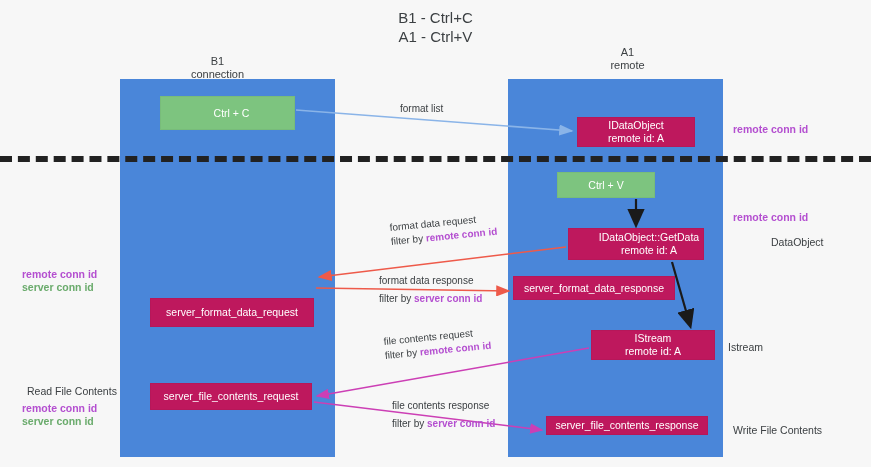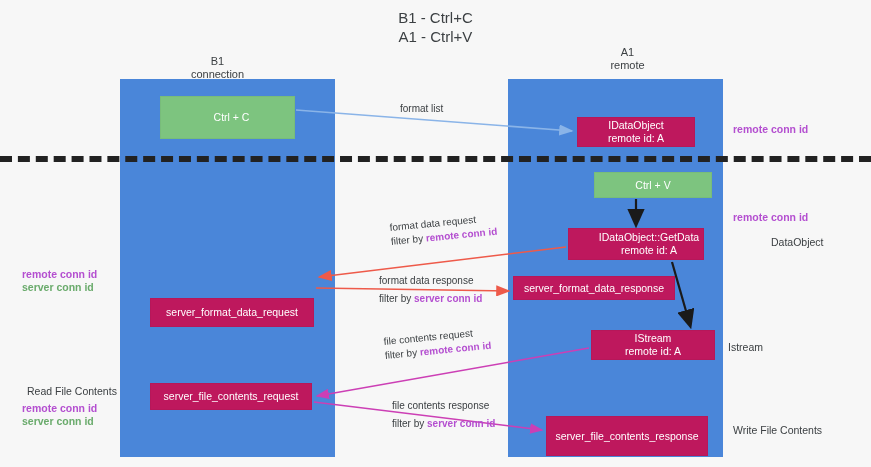--- a/index.html
+++ b/index.html
@@ -42,29 +42,29 @@
   .node{
     box-sizing:border-box;
     display:flex;align-items:center;justify-content:center;
     text-align:center;color:#ffffff;font-size:10.5px;line-height:13px;
     white-space:pre-line;
     border:1px solid rgba(0,0,0,0.04);
   }
   .green{background:#7dc47f;}
   .orange{background:#be185d;}
 
-  #n-ctrlc{left:160px;top:96px;width:135px;height:43px;padding-left:8px;}
+  #n-ctrlc{left:160px;top:96px;width:135px;height:34px;padding-left:8px;}
   #n-idataobject{left:577px;top:117px;width:118px;height:30px;}
-  #n-ctrlv{left:594px;top:172px;width:118px;height:26px;}
+  #n-ctrlv{left:557px;top:172px;width:98px;height:26px;}
   #n-getdata{left:568px;top:228px;width:136px;height:32px;padding-left:26px;}
   #n-sfdreq{left:150px;top:266px;width:164px;height:29px;margin-top:32px;}
   #n-sfdresp{left:513px;top:276px;width:162px;height:24px;}
   #n-istream{left:591px;top:330px;width:124px;height:30px;}
   #n-sfcreq{left:150px;top:383px;width:162px;height:27px;}
-  #n-sfcresp{left:546px;top:416px;width:162px;height:40px;}
+  #n-sfcresp{left:546px;top:416px;width:162px;height:19px;}
 
   
   .anno{font-size:10.5px;line-height:13px;}
   .purple{color:#b44fd0;font-weight:bold;}
   .greentxt{color:#6aab6c;font-weight:bold;}
   .dark{color:#3c4043;}
 
   #a-remote1{left:733px;top:123px;}
   #a-remote2{left:733px;top:211px;}
   #a-dataobject{left:733px;top:236px;padding-left:38px;}

